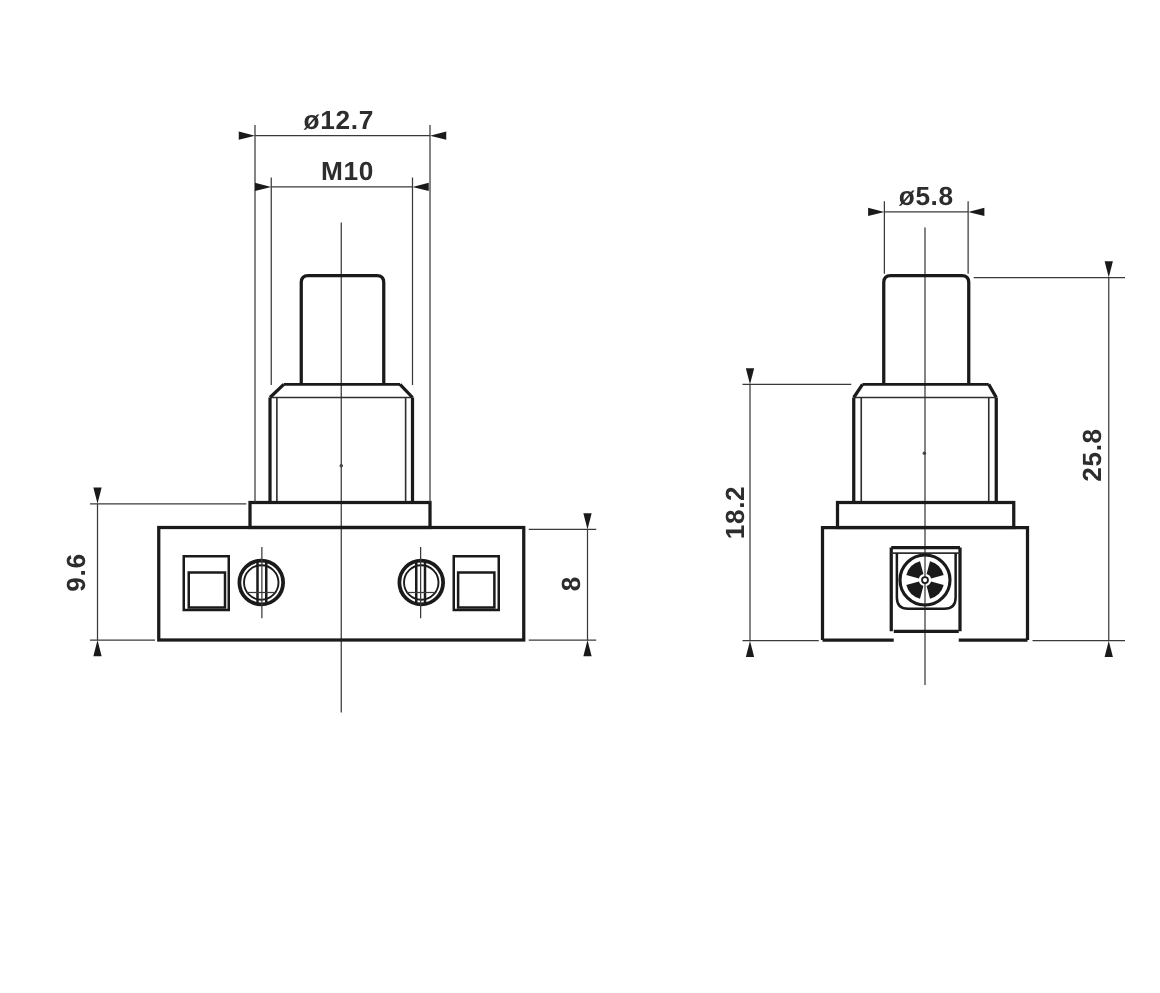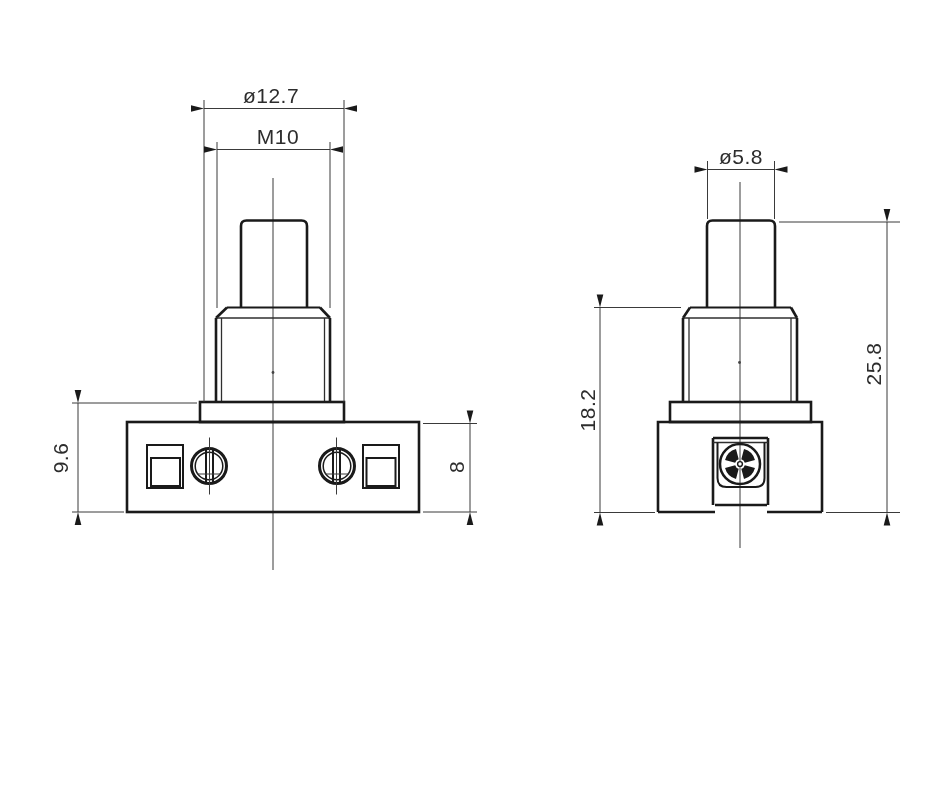--- a/index.html
+++ b/index.html
@@ -2,20 +2,21 @@
 <html><head>
 <meta charset="utf-8">
 <style>
   html, body { margin: 0; padding: 0; background: #ffffff; }
   .canvas {
     width: 928px; height: 584px;
     background: #ffffff;
     position: relative;
     overflow: hidden;
     font-family: "Liberation Sans", sans-serif;
+    font-weight: bold;
   }
   svg { display: block; }
   .outline   { stroke: #1a1a1a; stroke-width: 2.6; fill: none; stroke-linejoin: miter; stroke-linecap: butt; }
   .med       { stroke: #1a1a1a; stroke-width: 2.2; fill: none; }
   .inner2    { stroke: #1a1a1a; stroke-width: 2.0; fill: none; }
   .thin      { stroke: #2f2f2f; stroke-width: 1.3; fill: none; }
   .hair      { stroke: #3a3a3a; stroke-width: 1;   fill: none; }
   .dimline   { stroke: #3a3a3a; stroke-width: 1;   fill: none; }
   .dimtext   {
     fill: #2d2d2d;

